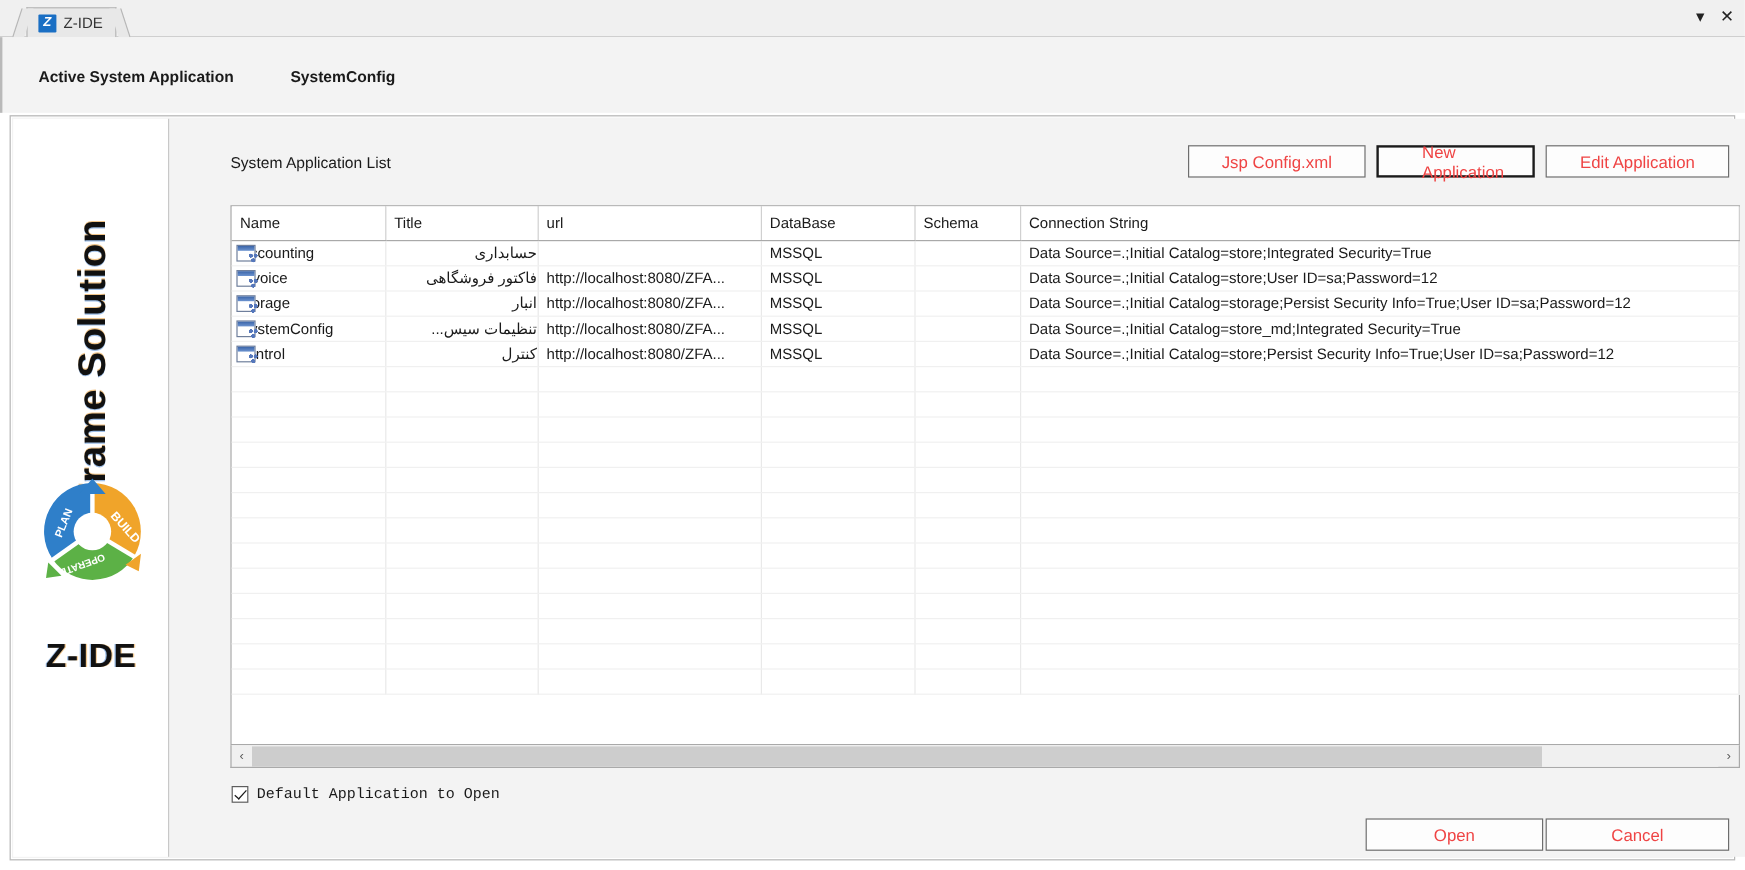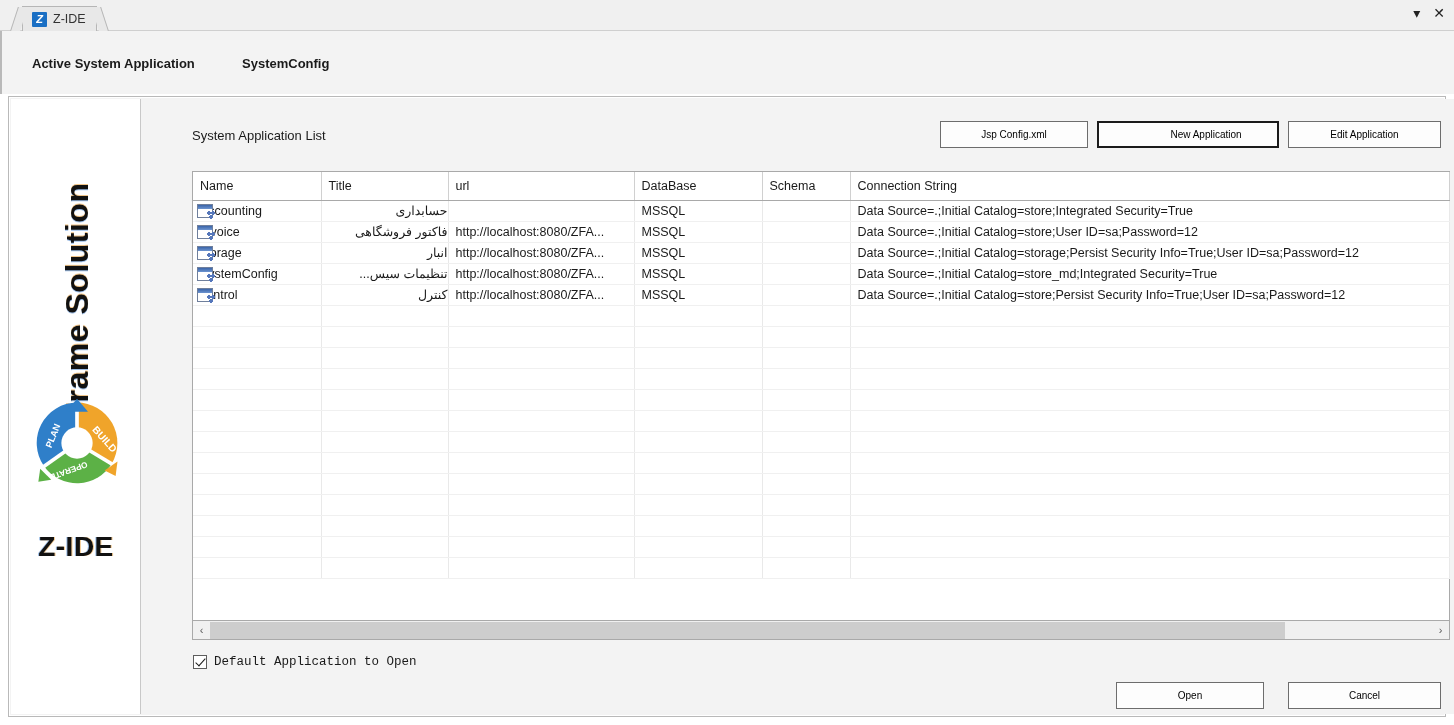--- a/index.html
+++ b/index.html
@@ -157,30 +157,30 @@
     font-size: 13px; color: #1a1a1a;
   }
 
   .topbtns {
     position: absolute; right: 24px; top: 22px;
     display: flex; gap: 9px;
   }
   .btn {
     background: #fdfdfd;
     border: 1px solid #6d6d6d;
-    font-size: 10px;
-    color: #000000;
+    font-size: 14px;
+    color: #ef4444;
     height: 27px;
     display: flex; align-items: center; justify-content: center;
     cursor: default;
     font-family: "Liberation Sans", sans-serif;
   }
   .btn.focused { border: 2px solid #1b1b1b; }
   .btn.w-jsp { width: 148px; }
-  .btn.w-new { width: 182px; padding-left: 36px; }
+  .btn.w-new { width: 132px; padding-left: 36px; }
   .btn.w-edit { width: 153px; }
 
   
   .grid-wrap {
     position: absolute; left: 30px; top: 72px;
     width: 1258px; height: 450px;
     background: #ffffff;
     border: 1px solid #a9a9a9;
   }
   table.grid {
@@ -279,21 +279,21 @@
     transform: rotate(42deg);
   }
   .cblabel { font-size: 12.5px; color: #1a1a1a; }
 
   .btn-remove {
     position: absolute; left: 31px; top: 583px;
     width: 210px; height: 27px;
   }
   .bottom-right {
     position: absolute; right: 24px; top: 583px;
-    display: flex; gap: 24px; padding-left: 32px;
+    display: flex; gap: 2px; padding-left: 32px;
   }
   .btn.w-open { width: 148px; }
   .btn.w-cancel { width: 153px; }
 </style>
 </head>
 <body>
 
 <div class="titlebar">
   <div class="tabstrip">
 

